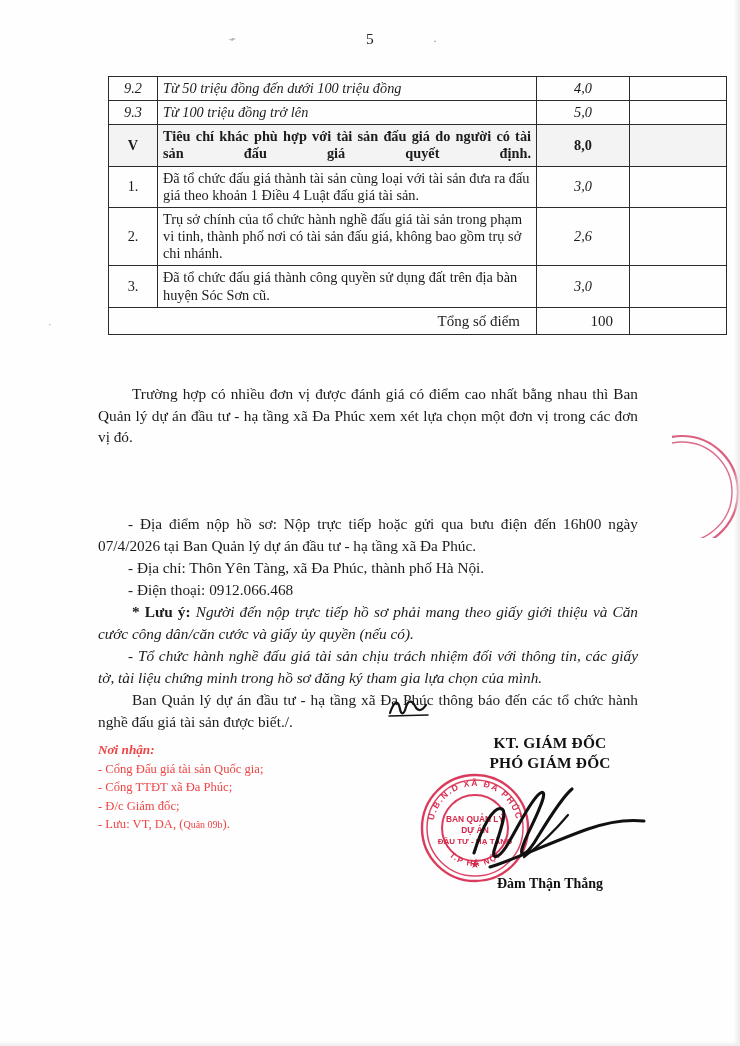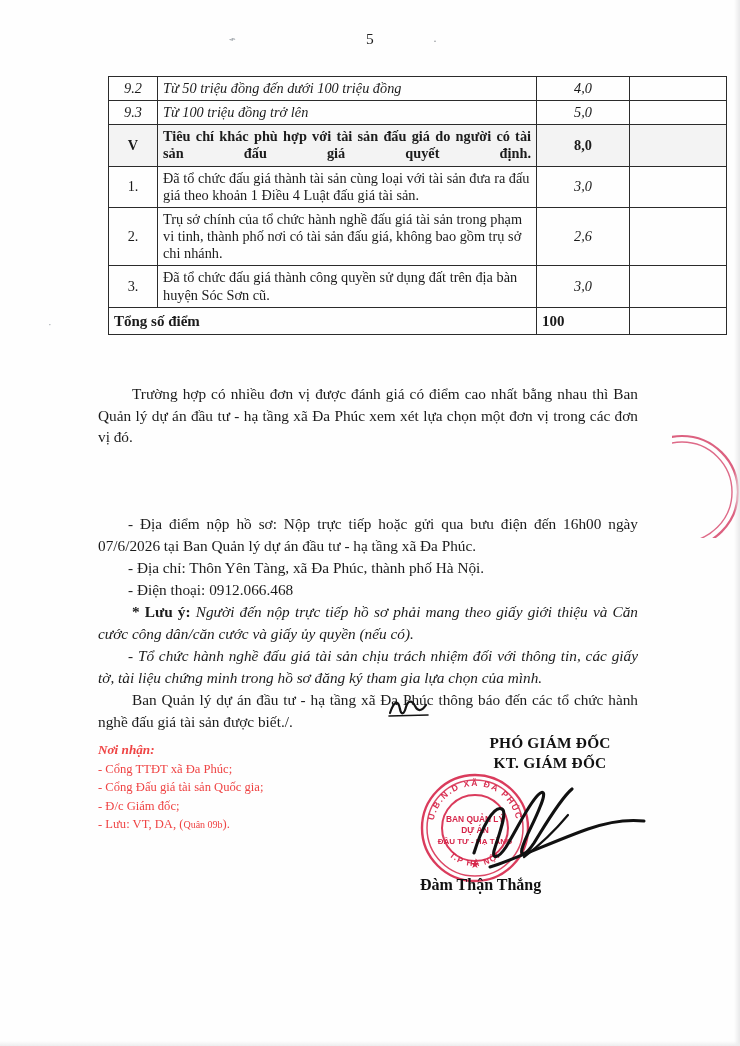--- a/index.html
+++ b/index.html
@@ -77,24 +77,24 @@
   .cell-italic { font-style: italic; border-radius: 10px; }
   .cell-bold   { font-weight: bold; }
   .desc-justify {
     text-align: justify;
     text-align-last: justify;
     hyphens: none;
   }
   .desc-plain { text-align: left; }
   .row-shade { background: #f3f3f3; }
   .total-row td {
-    text-align: left;
-    font-weight: bold;
+    text-align: right;
+    font-weight: normal;
     font-size: 15px;
-    padding: 4px 5px;
+    padding: 4px 16px;
   }
 
   
   .body-block {
     position: absolute;
     left: 98px;
     width: 548px;
     font-size: 15.3px;
     line-height: 1.42;
     color: #1b1b1b;
@@ -140,23 +140,23 @@
     font-weight: bold;
     font-size: 15.4px;
     letter-spacing: .2px;
     line-height: 1.32;
   }
   .sig-name {
     position: absolute;
     left: 420px;
     top: 876px;
     width: 260px;
-    text-align: left;
+    text-align: center;
     font-weight: bold;
-    font-size: 16px;
+    font-size: 14px;
     color: #111;
   }
 
   
   .seal {
     position: absolute;
     left: 419px;
     top: 772px;
     width: 112px;
     height: 112px;
@@ -268,21 +268,21 @@
     </tbody>
   </table>
 
   <div class="body-block" style="top: 383px;">
     <p class="para">Trường hợp có nhiều đơn vị được đánh giá có điểm cao nhất bằng nhau thì Ban Quản lý dự án đầu tư - hạ tầng xã Đa Phúc xem xét lựa chọn một đơn vị trong các đơn vị đó.</p>
   </div>
 
 
 
   <div class="body-block" style="top: 513px;">
-    <p class="para dash">- Địa điểm nộp hồ sơ: Nộp trực tiếp hoặc gửi qua bưu điện đến 16h00 ngày 07/6/2026 tại Ban Quản lý dự án đầu tư - hạ tầng xã Đa Phúc.</p>
+    <p class="para dash">- Địa điểm nộp hồ sơ: Nộp trực tiếp hoặc gửi qua bưu điện đến 16h00 ngày 07/4/2026 tại Ban Quản lý dự án đầu tư - hạ tầng xã Đa Phúc.</p>
   </div>
 
   <div class="body-block" style="top: 557px;">
     <p class="para dash">- Địa chỉ: Thôn Yên Tàng, xã Đa Phúc, thành phố Hà Nội.</p>
   </div>
 
   <div class="body-block" style="top: 579px;">
     <p class="para dash">- Điện thoại: 0912.066.468</p>
   </div>
 
@@ -300,29 +300,29 @@
 
   <div class="scribble-inline">
     <svg width="42" height="22" viewBox="0 0 42 22">
       <path d="M2 16 C6 4, 10 2, 12 12 C13 18, 16 18, 18 10 C20 3, 24 3, 27 9 C30 15, 34 14, 38 8" fill="none" stroke="#141414" stroke-width="2.2" stroke-linecap="round"></path>
       <path d="M1 19 L40 18" fill="none" stroke="#141414" stroke-width="1.6" stroke-linecap="round"></path>
     </svg>
   </div>
 
   <div class="recipients">
     <div class="r-title">Nơi nhận:</div>
+    <div class="r-item">- Cổng Đấu giá tài sản Quốc gia;</div>
     <div class="r-item">- Cổng TTĐT xã Đa Phúc;</div>
-    <div class="r-item">- Cổng Đấu giá tài sản Quốc gia;</div>
     <div class="r-item">- Đ/c Giám đốc;</div>
     <div class="r-item"><span>- Lưu: VT, DA, (</span><span class="r-small">Quân 09b</span><span>).</span></div>
   </div>
 
   <div class="signature">
+    <div class="sig-title">KT. GIÁM ĐỐC</div>
     <div class="sig-title">PHÓ GIÁM ĐỐC</div>
-    <div class="sig-title">KT. GIÁM ĐỐC</div>
   </div>
 
   <div class="seal">
     <svg width="112" height="112" viewBox="0 0 112 112">
       <defs>
         <path id="sealTopArc" d="M 14,56 A 42,42 0 0 1 98,56"></path>
         <path id="sealBotArc" d="M 18,56 A 38,38 0 0 0 94,56"></path>
       </defs>
       <circle cx="56" cy="56" r="53" fill="none" stroke="#d6264a" stroke-width="2.4" opacity="0.9"></circle>
       <circle cx="56" cy="56" r="48" fill="none" stroke="#d6264a" stroke-width="1.5" opacity="0.85"></circle>

